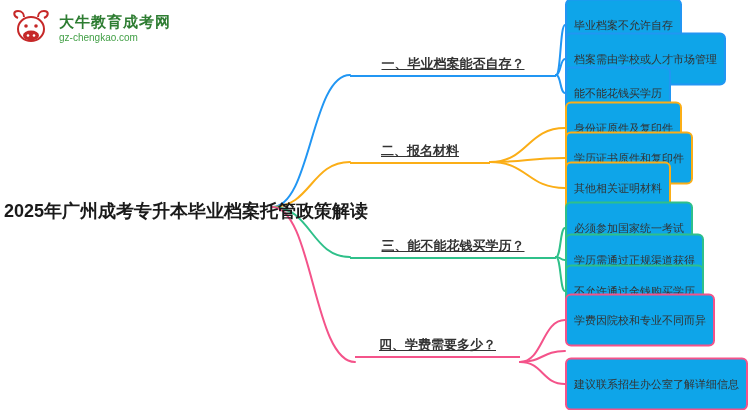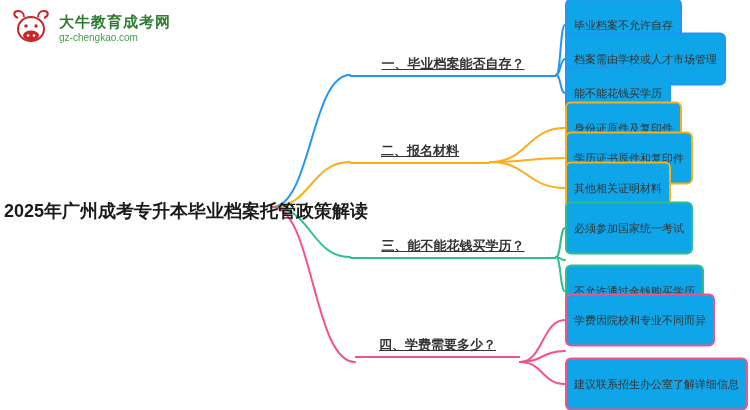--- a/index.html
+++ b/index.html
@@ -72,18 +72,19 @@
 
   <div class="leaf" style="top: 25px; border-color: rgb(33, 150, 243);">毕业档案不允许自存</div>
   <div class="leaf" style="top: 59px; border-color: rgb(33, 150, 243);">档案需由学校或人才市场管理</div>
   <div class="leaf" style="top: 93px; border-color: rgb(33, 150, 243);">能不能花钱买学历</div>
 
   <div class="leaf" style="top: 128px; border-color: rgb(251, 174, 23);">身份证原件及复印件</div>
   <div class="leaf" style="top: 158px; border-color: rgb(251, 174, 23);">学历证书原件和复印件</div>
   <div class="leaf" style="top: 188px; border-color: rgb(251, 174, 23);">其他相关证明材料</div>
 
   <div class="leaf" style="top: 228px; border-color: rgb(47, 192, 138);">必须参加国家统一考试</div>
+  <div class="leaf" style="top: 260px; border-color: rgb(47, 192, 138);">学历需通过正规渠道获得</div>
   <div class="leaf" style="top: 291px; border-color: rgb(47, 192, 138);">不允许通过金钱购买学历</div>
 
   <div class="leaf" style="top: 320px; border-color: rgb(244, 83, 138);">学费因院校和专业不同而异</div>
   <div class="leaf" style="top: 384px; border-color: rgb(244, 83, 138);">建议联系招生办公室了解详细信息</div>
 
 </div>
 
 </body></html>

